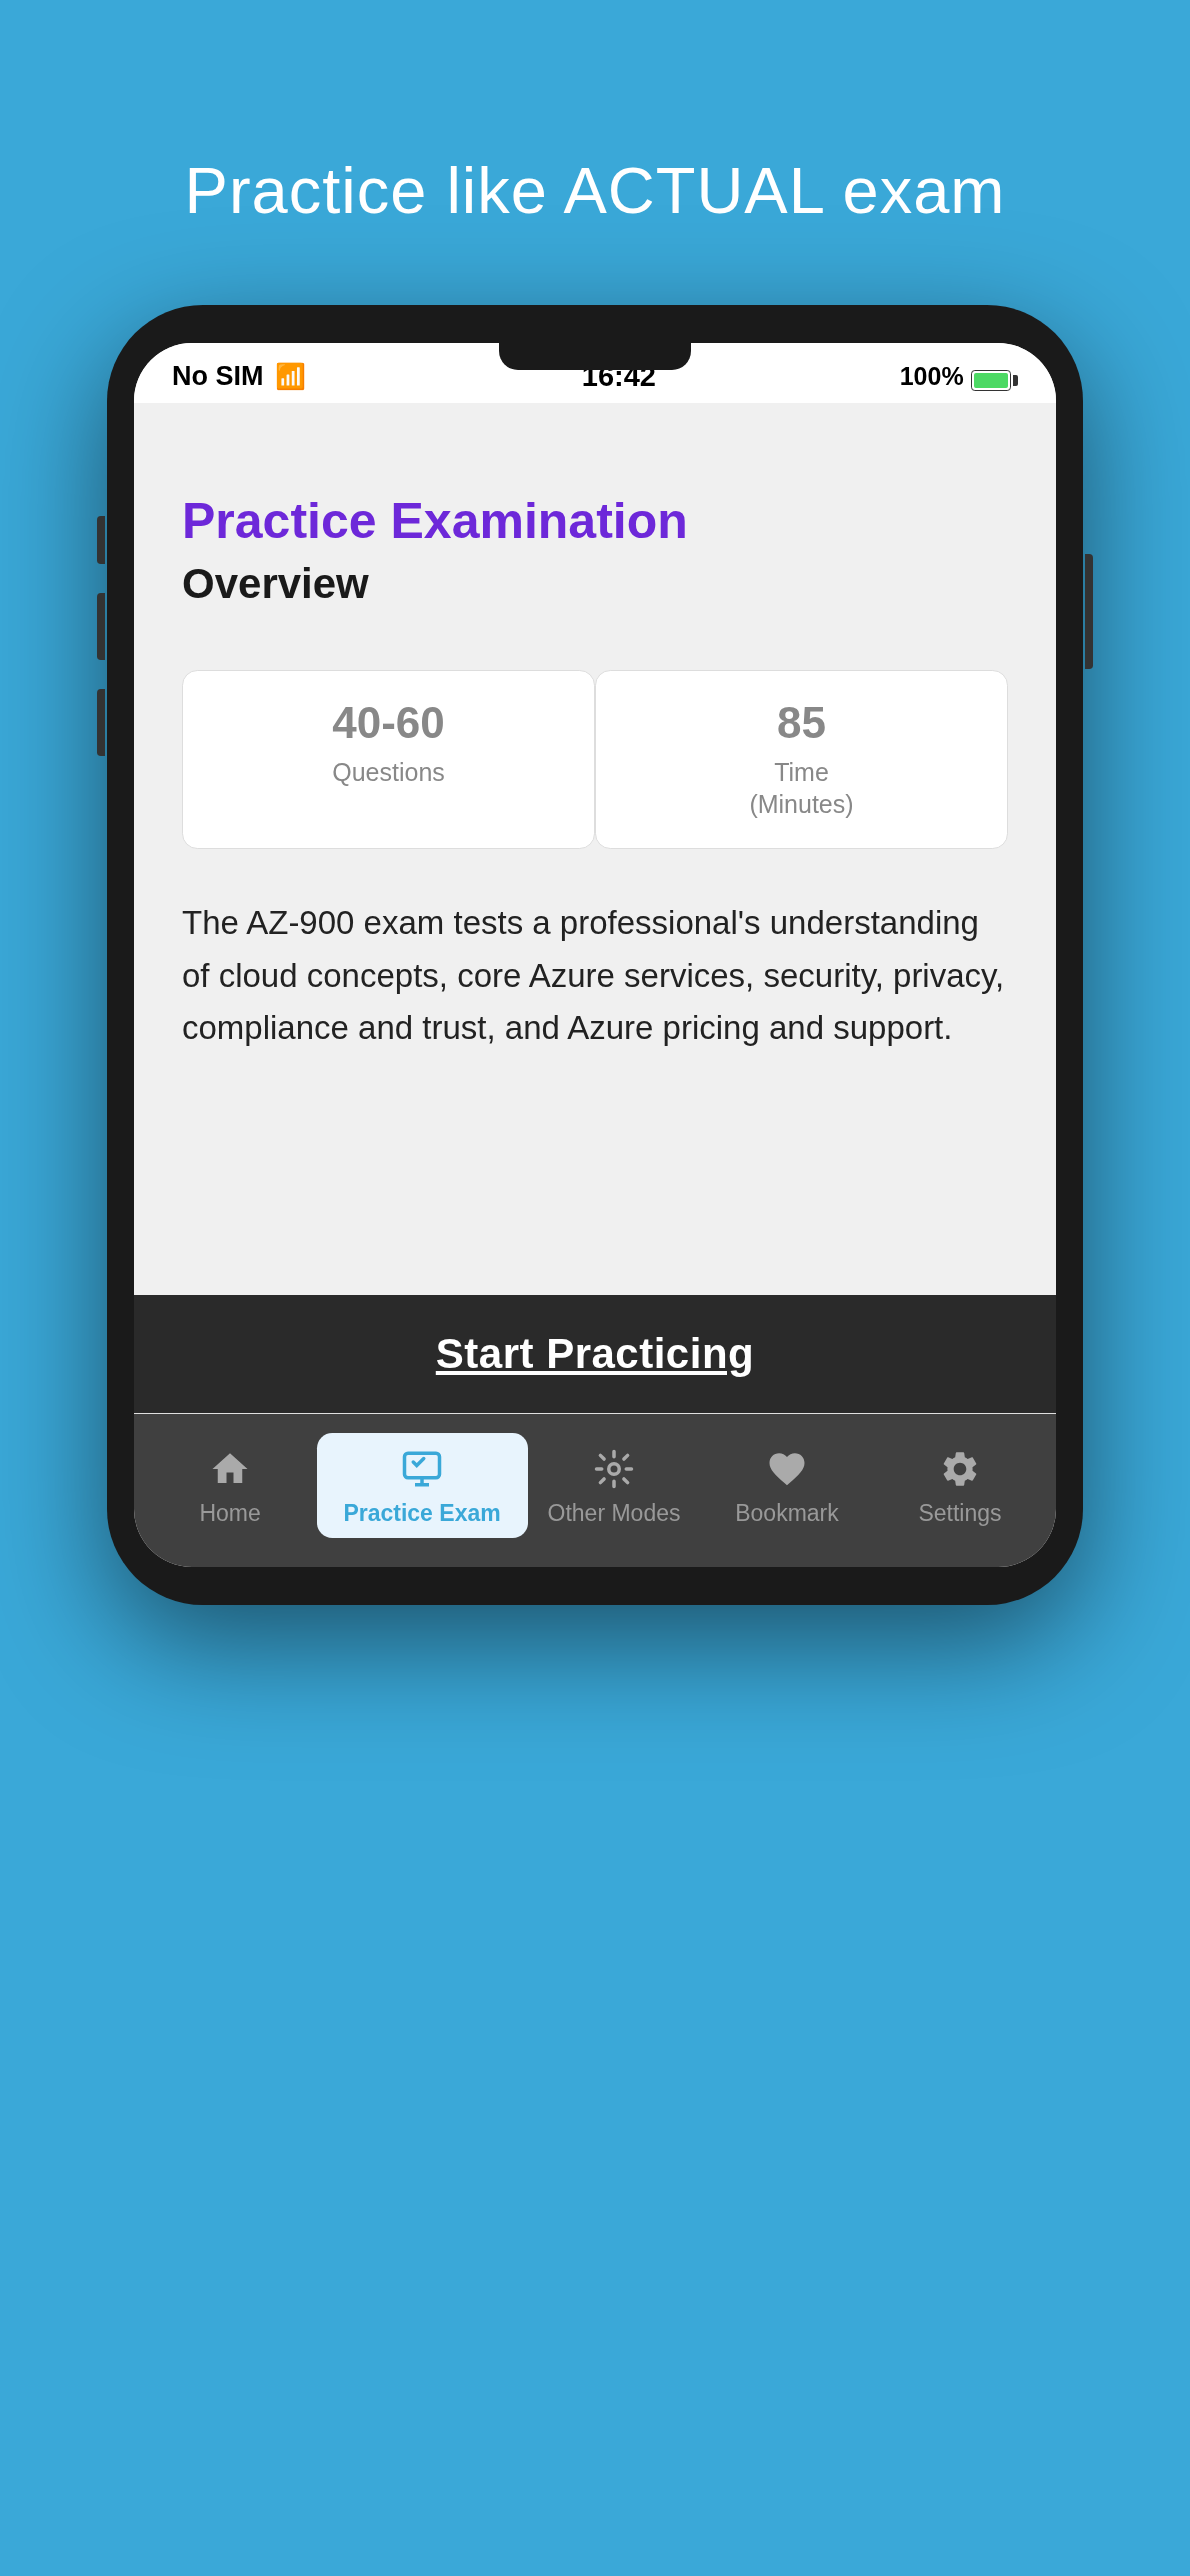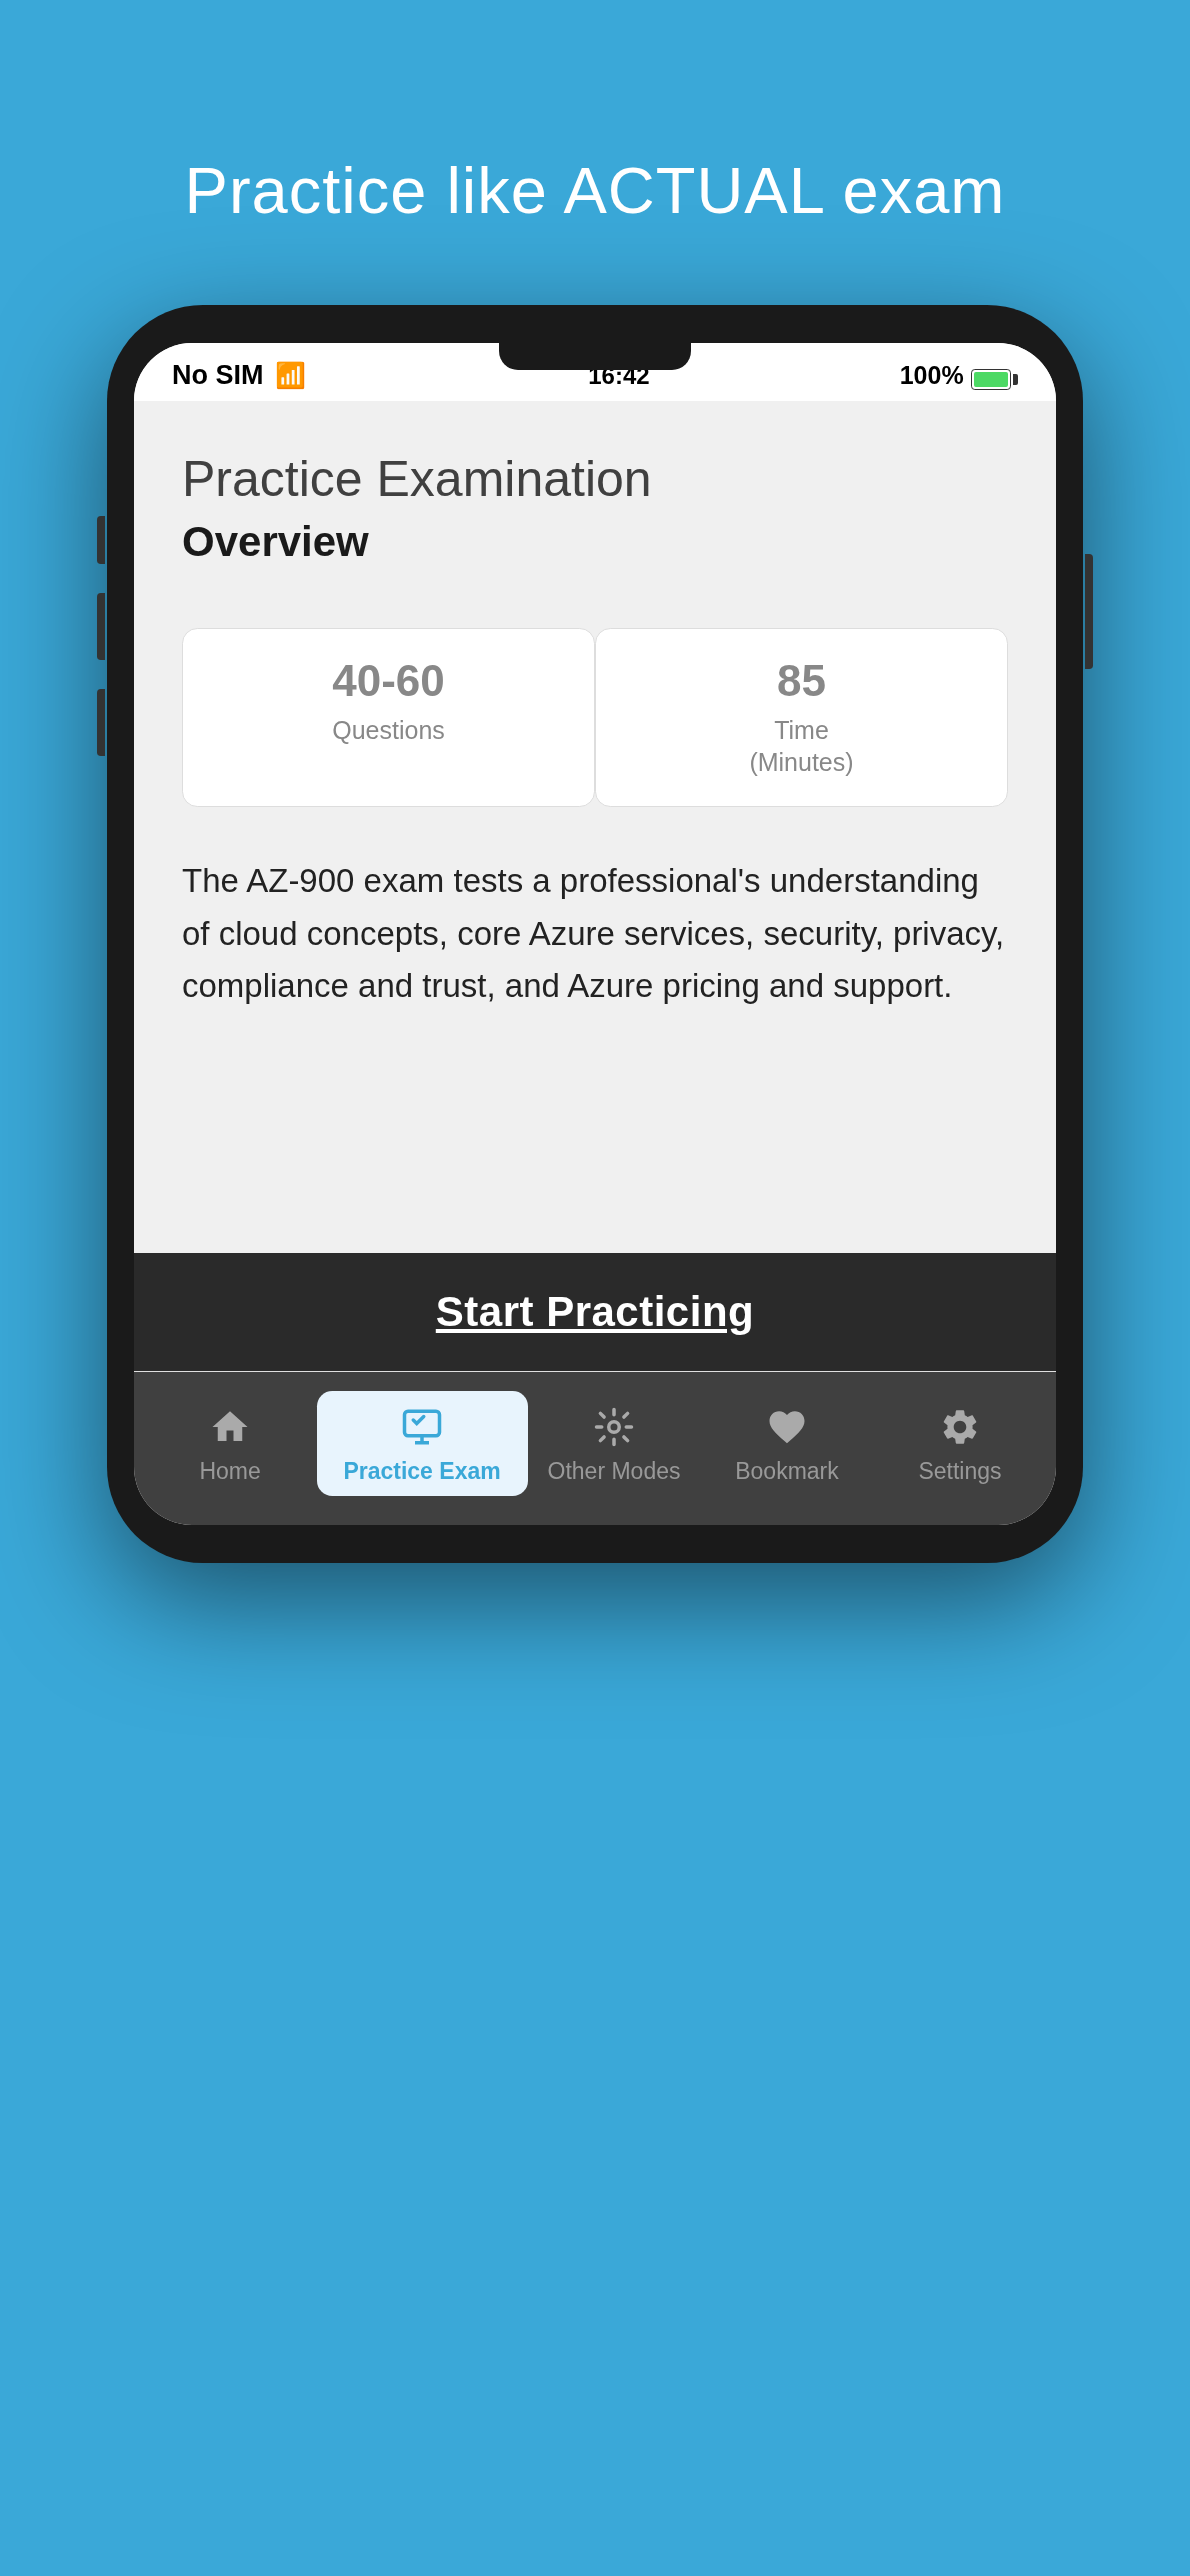--- a/index.html
+++ b/index.html
@@ -103,21 +103,21 @@
       font-weight: 600;
     }
 
     .status-left {
       display: flex;
       align-items: center;
       gap: 11.5px;
     }
 
     .status-time {
-      font-size: 24px;
+      font-size: 29px;
       font-weight: 600;
       text-align: center;
       flex: 1;
       margin-left: 32px;
     }
 
     .status-right {
       display: flex;
       align-items: flex-end;
       gap: 7.7px;
@@ -163,24 +163,25 @@
 
     
     .app-content {
       flex: 1;
       background: #f0f0f0;
       padding: 48px 48px 29px;
     }
 
     .page-title {
       font-size: 50px;
-      font-weight: 400;
-      color: #404040;
+      font-weight: 700;
+      color: #6d28d9;
       line-height: 1.2;
       margin-bottom: 9.6px;
+      margin-top: 40px;
     }
 
     .page-subtitle {
       font-size: 42px;
       font-weight: 700;
       color: #1a1a1a;
       margin-bottom: 62px;
     }
 
     

